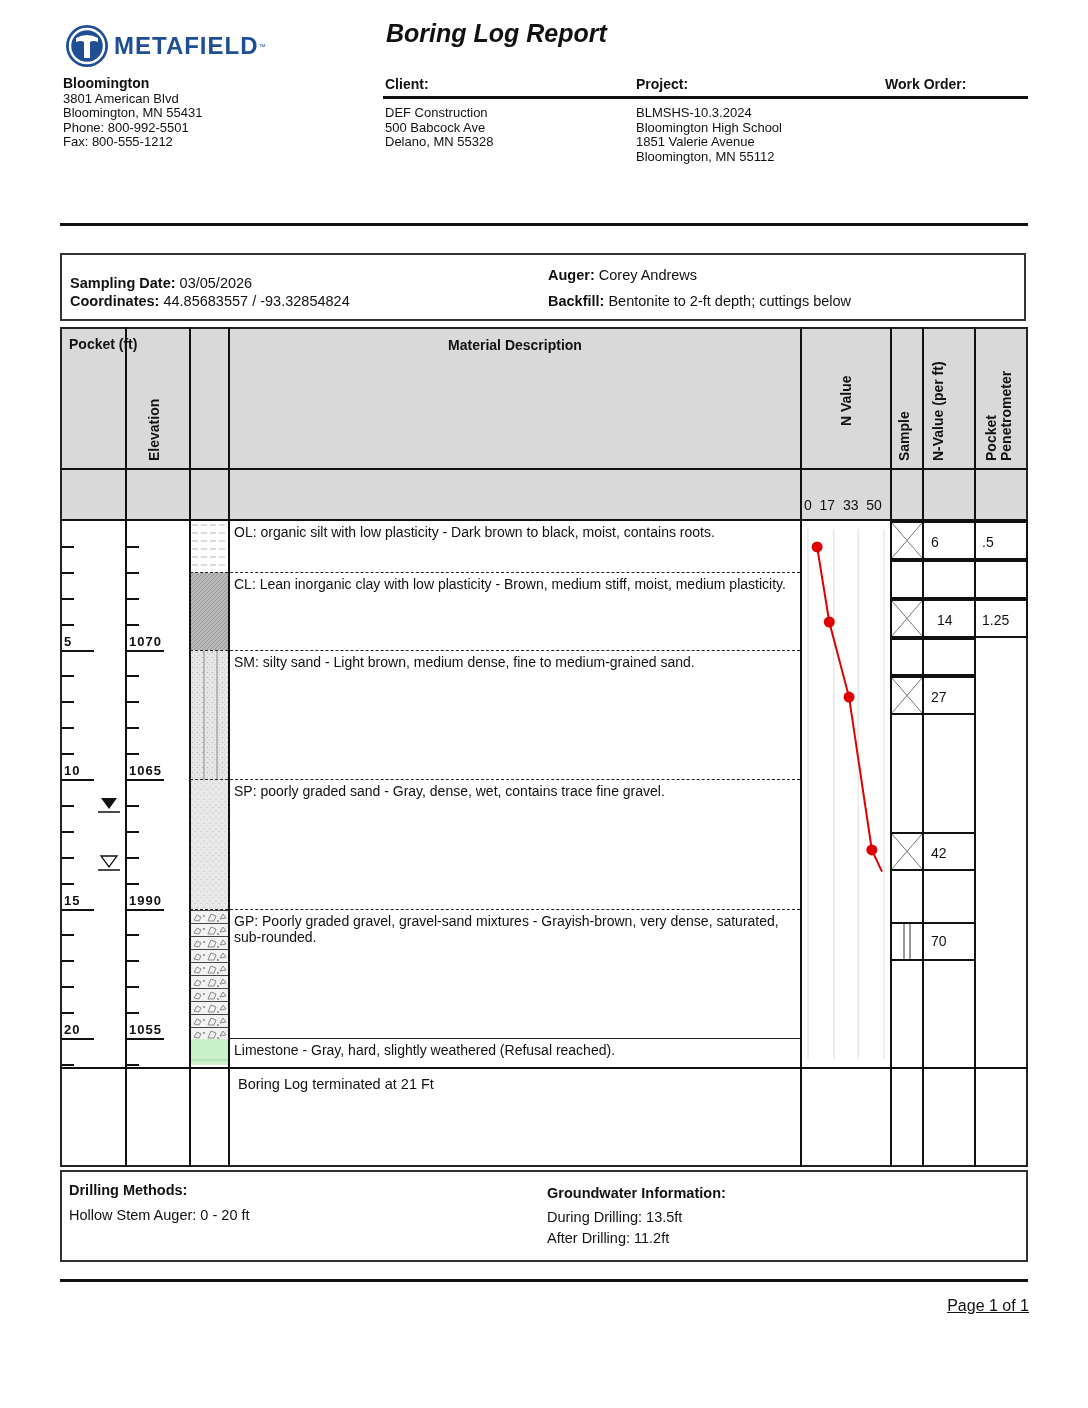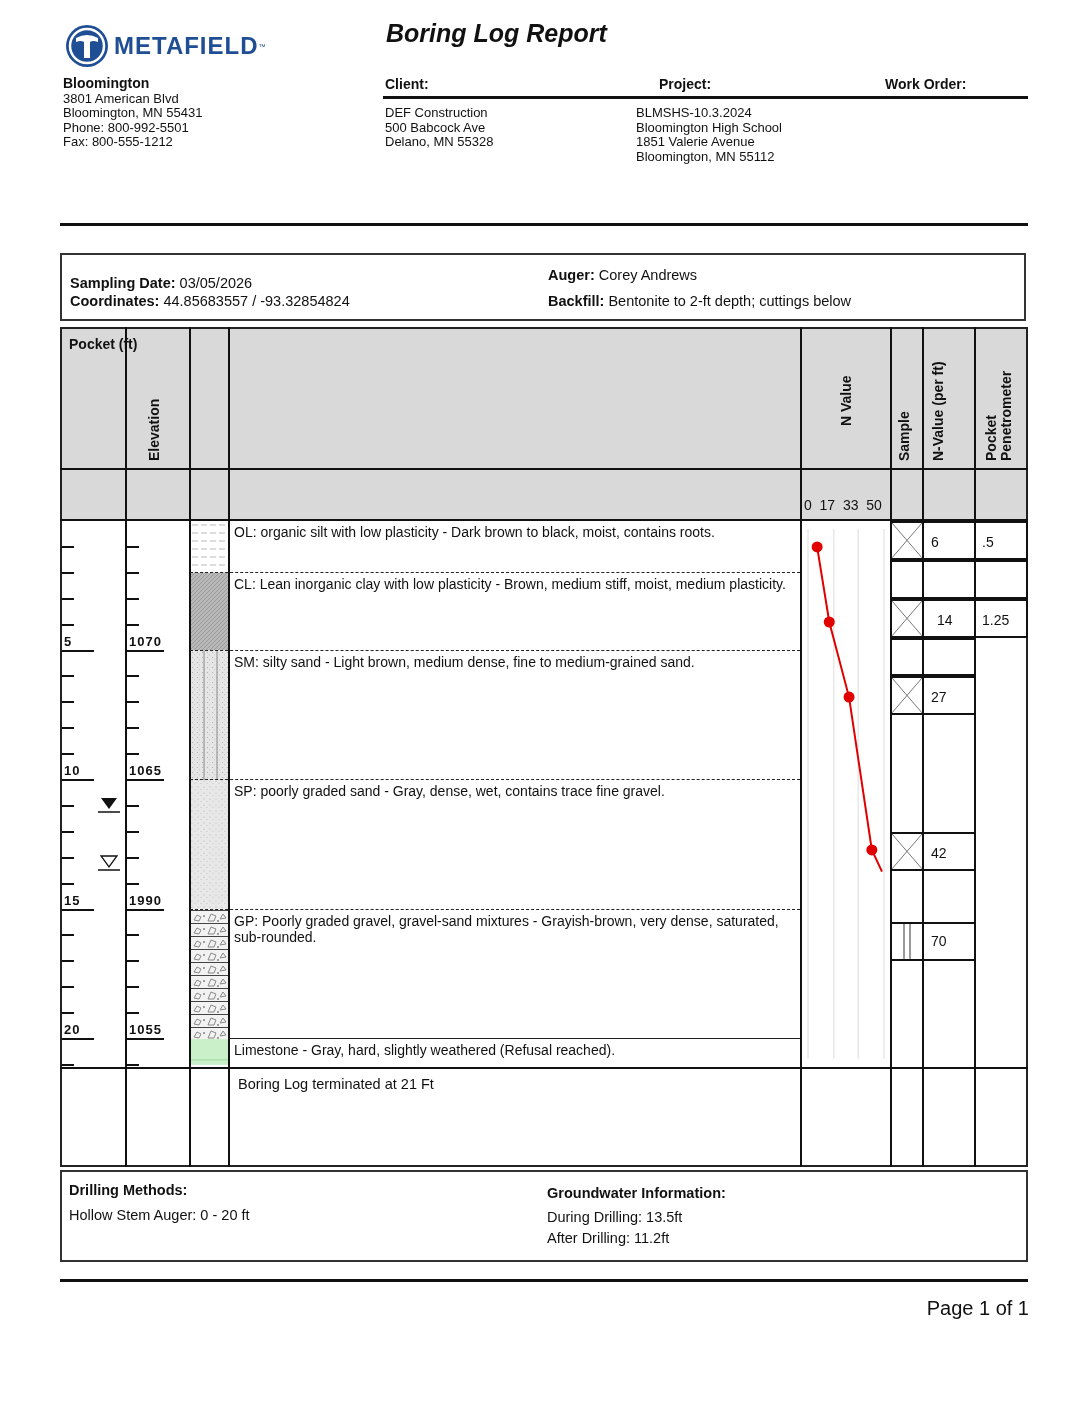--- a/index.html
+++ b/index.html
@@ -24,21 +24,21 @@
   .vline { position:absolute; width:2px; background:#111; }
   .hline { position:absolute; height:2px; background:#111; }
   .rot { position:absolute; transform:rotate(-90deg); transform-origin:left top; white-space:nowrap; font-weight:bold; font-size:14px; }
   .col-hdr { position:absolute; font-weight:bold; font-size:14px; }
   .tick { position:absolute; height:2px; background:#111; }
   .tick-label { position:absolute; font-size:13px; font-weight:bold; letter-spacing:1px; }
   .desc { position:absolute; font-size:14px; line-height:16px; left:234px; width:565px; }
   .dash { position:absolute; left:190px; width:610px; border-top:1.5px dashed #222; height:0; }
   .cell-box { position:absolute; border:2px solid #111; box-sizing:border-box; font-size:14px; padding:10px 0 0 4px; }
   .foot-box { left:60px; top:1170px; width:968px; height:92px; border:2px solid #333; box-sizing:border-box; font-size:14.5px; }
-  .page-num { right:59px; top:1297px; font-size:20px; }
+  .page-num { right:59px; top:1297px; font-size:16px;text-decoration:underline; }
 </style>
 </head>
 <body>
 
 <div class="abs logo">
   <div class="logo-mark">
     <svg width="42" height="42" viewBox="0 0 42 42">
       <circle cx="21" cy="21" r="17" fill="none" stroke="#fff" stroke-width="2.5"></circle>
       <path d="M10 13 Q21 7 32 13 L32 17 Q27 15 24 17 L24 33 L18 33 L18 17 Q15 15 10 17 Z" fill="#fff"></path>
     </svg>
@@ -51,21 +51,21 @@
   <b>Bloomington</b><br>
   <span>3801 American Blvd</span><br>
   <span>Bloomington, MN 55431</span><br>
   <span>Phone: 800-992-5501</span><br>
   <span>Fax: 800-555-1212</span>
 </div>
 
 <div class="abs title">Boring Log Report</div>
 
 <div class="abs hdr-label" style="left:385px">Client:</div>
-<div class="abs hdr-label" style="left:659px">Project:</div>
+<div class="abs hdr-label" style="left:636px">Project:</div>
 <div class="abs hdr-label" style="left:885px">Work Order:</div>
 <div class="abs hdr-rule"></div>
 
 <div class="abs hdr-val" style="left:385px">
   <span>DEF Construction</span><br>
   <span>500 Babcock Ave</span><br>
   <span>Delano, MN 55328</span>
 </div>
 <div class="abs hdr-val" style="left:636px">
   <span>BLMSHS-10.3.2024</span><br>
@@ -109,20 +109,21 @@
   <div class="vline" style="left:890px; top:327px; height:840px"></div>
   <div class="vline" style="left:922px; top:327px; height:840px"></div>
   <div class="vline" style="left:974px; top:327px; height:840px"></div>
 
   <div class="hline" style="left:60px; top:468px; width:968px"></div>
   <div class="hline" style="left:60px; top:519px; width:968px"></div>
   <div class="hline" style="left:60px; top:1067px; width:968px"></div>
 
   <div class="col-hdr" style="left:69px; top:337px; line-height:15px">Pocket (ft)</div>
   <div class="rot" style="left:146px; top:461px">Elevation</div>
+  <div class="col-hdr" style="left:228px; width:574px; text-align:center; top:337px">Material Description</div>
   <div class="rot" style="left:838px; top:426px">N Value</div>
   <div class="rot" style="left:896px; top:461px">Sample</div>
   <div class="rot" style="left:930px; top:461px">N-Value (per ft)</div>
   <div class="rot" style="left:983px; top:461px">Pocket</div>
   <div class="rot" style="left:998px; top:461px">Penetrometer</div>
   <div class="abs" style="left:804px; top:497px; font-size:14px; white-space:pre">0  17  33  50</div>
 
   <div id="ticks">
       <div class="tick" style="left: 62px; top: 545.9px; width: 12px;"></div>
       <div class="tick" style="left: 127px; top: 545.9px; width: 12px;"></div>

